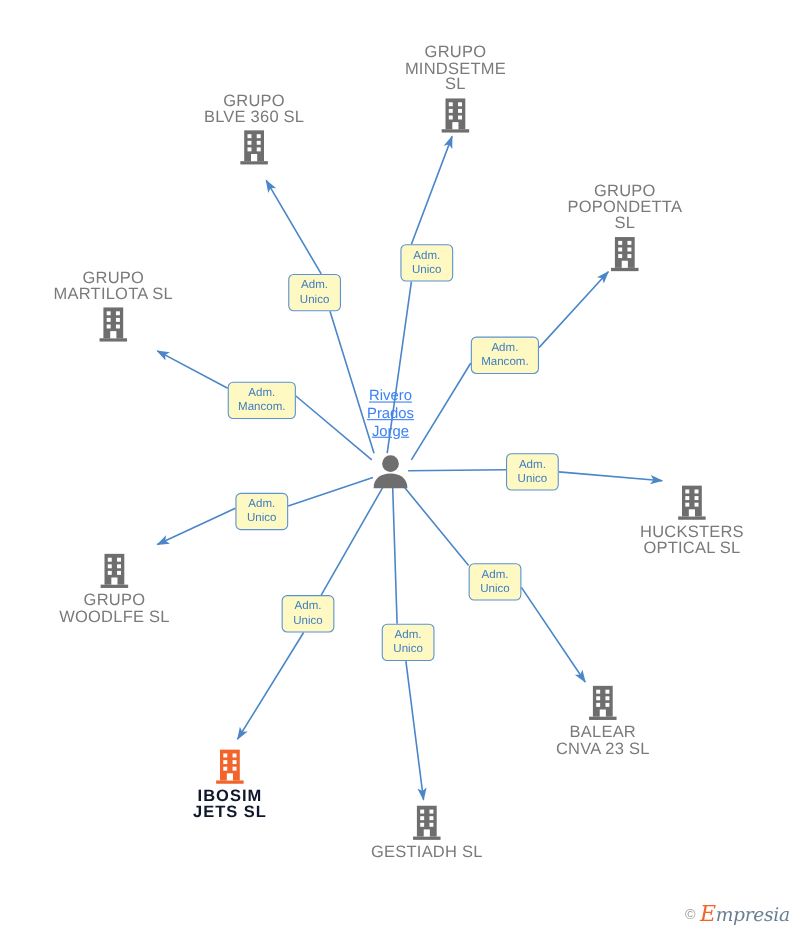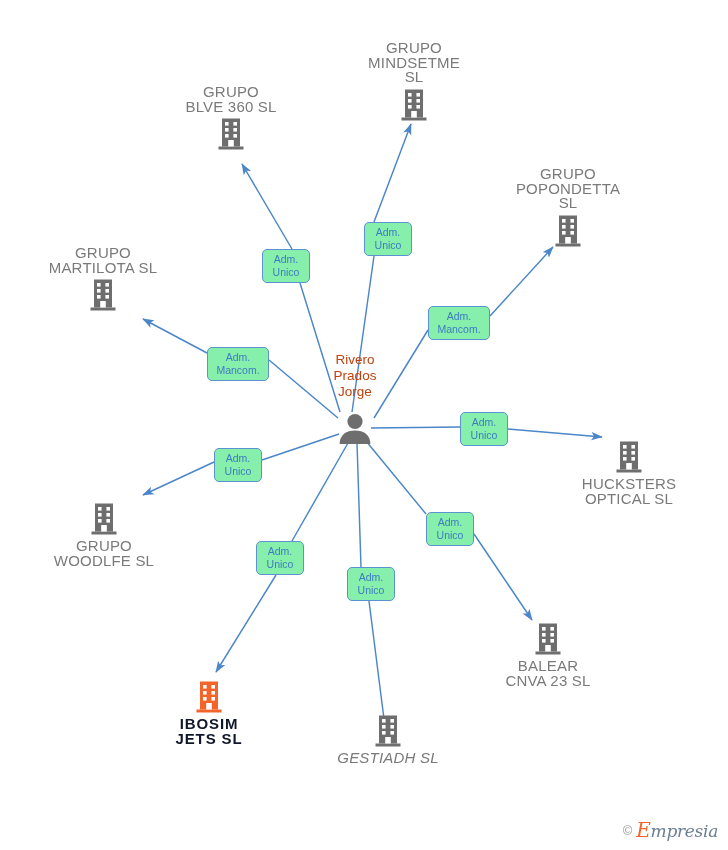--- a/index.html
+++ b/index.html
@@ -49,28 +49,29 @@
     font-weight: bold;
     letter-spacing: 0.9px;
   }
   .person-name {
     position: absolute;
     width: 150px;
     margin-left: -75px;
     text-align: center;
     font-size: 13.5px;
     line-height: 16px;
-    color: #c2410c;
+    color: #3b82f6;
     white-space: pre-line;
     user-select: none;
+    text-decoration: underline;
   }
   .edge-label {
     position: absolute;
     box-sizing: border-box;
-    background: #86efac;
+    background: #fef9c3;
     border: 1.4px solid #5b92d0;
     border-radius: 5px;
     color: #3f7cc0;
     font-size: 10.5px;
     line-height: 13px;
     text-align: center;
     padding: 3px 4px 3px 4px;
     white-space: pre-line;
     user-select: none;
   }
@@ -273,21 +274,21 @@
         <rect x="17.4" y="11" width="3.6" height="3.6" fill="#fff"></rect>
         <rect x="9" y="17" width="3.6" height="3.6" fill="#fff"></rect>
         <rect x="17.4" y="17" width="3.6" height="3.6" fill="#fff"></rect>
         <rect x="12.2" y="23" width="5.6" height="6.5" fill="#fff"></rect>
       </svg>
     </span>
     <span class="cap">IBOSIM
 JETS  SL</span>
   </div>
 
-  <div class="node label-below" style="left:388px; top:714px;font-style:italic;">
+  <div class="node label-below" style="left:388px; top:731px;">
     <span class="glyph">
       <svg viewBox="0 0 30 34" width="30" height="34">
         <rect x="6" y="1.5" width="18" height="28" fill="#6e6e6e"></rect>
         <rect x="2.5" y="29.5" width="25" height="3" fill="#6e6e6e"></rect>
         <rect x="9" y="5" width="3.6" height="3.6" fill="#fff"></rect>
         <rect x="17.4" y="5" width="3.6" height="3.6" fill="#fff"></rect>
         <rect x="9" y="11" width="3.6" height="3.6" fill="#fff"></rect>
         <rect x="17.4" y="11" width="3.6" height="3.6" fill="#fff"></rect>
         <rect x="9" y="17" width="3.6" height="3.6" fill="#fff"></rect>
         <rect x="17.4" y="17" width="3.6" height="3.6" fill="#fff"></rect>

